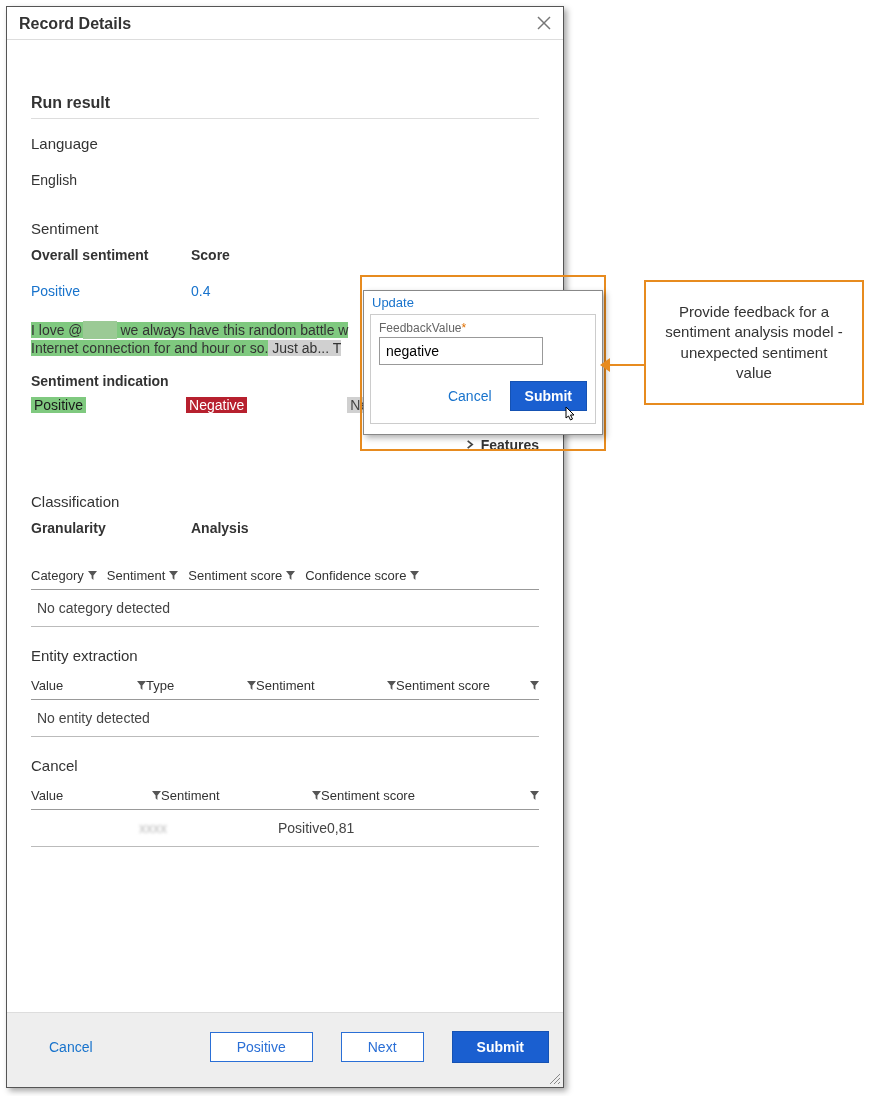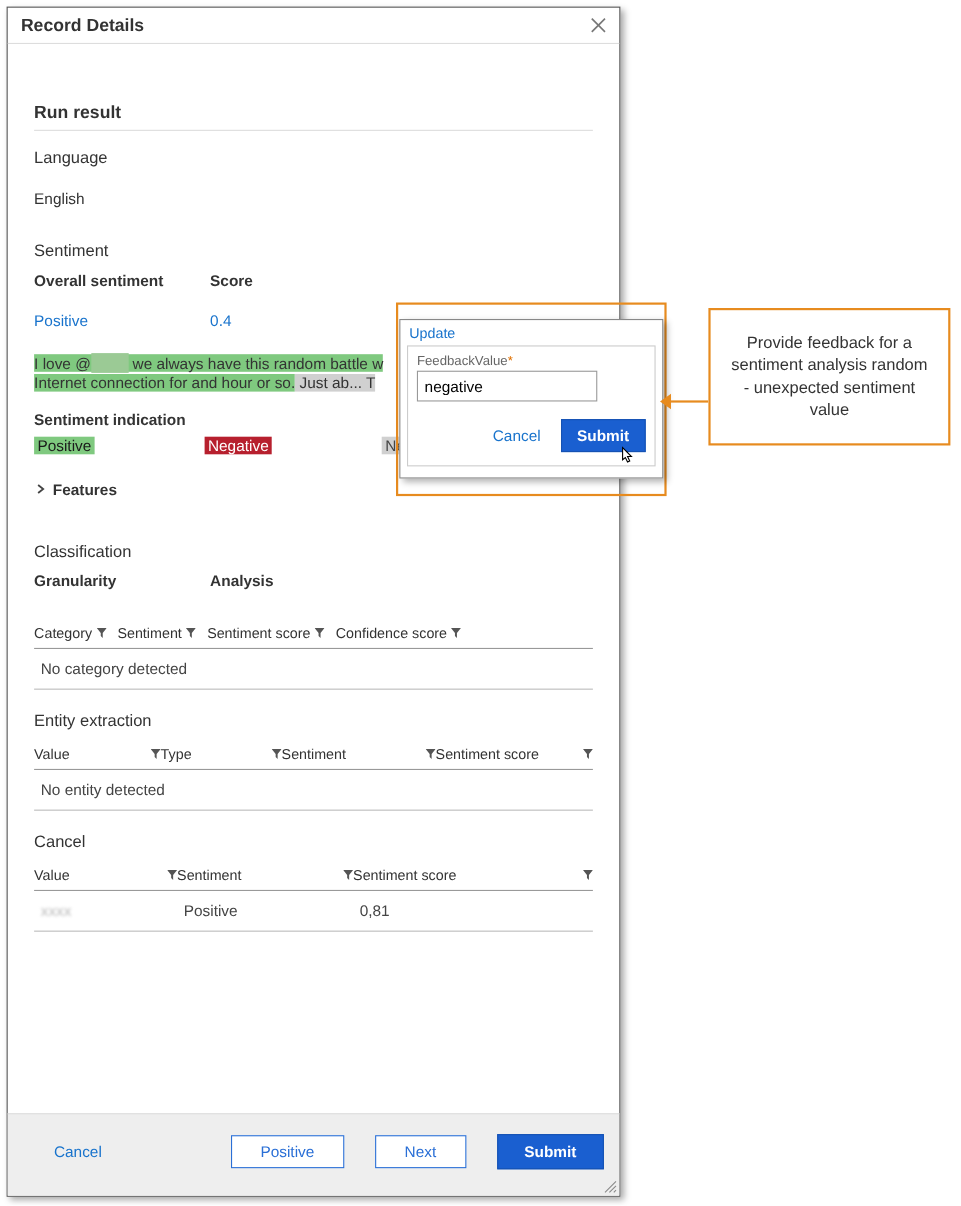--- a/index.html
+++ b/index.html
@@ -47,27 +47,27 @@
 .col-b { flex: 1; }
 .link { color: #1873cc; text-decoration: none; cursor: pointer; }
 .hl-pos { background: #7fc97f; }
 .hl-neu { background: #d0d0d0; margin-top: 24px; }
 .redact { background: #9bca95; color: transparent; display:inline-block; width:34px; }
 .sent-text { margin-top: 22px; font-size: 14px; line-height: 18px; }
 .sent-legend { display: flex; gap: 100px; margin-top: 8px; }
 .tag-pos { background: #7fc97f; color: #1a1a1a; padding: 0 3px; }
 .tag-neg { background: #b7202e; color: #fff; padding: 0 3px; }
 .tag-neu { background: #d0d0d0; color: #444; padding: 0 3px; }
-.features-row { display: flex; align-items: center; gap: 6px; margin-top: 24px; cursor: pointer; }
+.features-row { display: flex; align-items: center; gap: 6px; margin-top: 24px; cursor: pointer; justify-content: flex-end; }
 .chevron svg { width: 11px; height: 11px; stroke: #444; stroke-width: 1.8; fill: none; }
 .thead { display: flex; border-bottom: 1px solid #999; padding: 6px 0; margin-top: 26px; font-size: 13px; }
 .thead .th { display: flex; align-items: center; gap: 4px; font-weight: 400; color: #333; }
 .thead.dense .th { margin-right: 10px; }
 .funnel svg { width: 9px; height: 9px; fill: #555; }
-.trow { display: flex; padding: 10px 6px; border-bottom: 1px solid #bbb; font-size: 14px; color: #444; }
+.trow { display: flex; padding: 10px 6px; border-bottom: 1px solid #bbb; font-size: 14px; color: #444; text-align: right; }
 .trow .td { }
 .ent-head { display:flex; border-bottom:1px solid #999; padding:6px 0; margin-top:8px; font-size:13px; }
 .ent-head .th { display:flex; align-items:center; gap:4px; justify-content:space-between; }
 .topics-head { display:flex; border-bottom:1px solid #999; padding:6px 0; margin-top:8px; font-size:13px; }
 .blur { color:#bbb; filter: blur(1.5px); }
 .footer {
   background: #eee;
   border-top: 1px solid #ddd;
   padding: 18px 14px 24px 14px;
   display: flex;
@@ -323,14 +323,14 @@
 <div class="cursor">
   <svg viewBox="0 0 18 20">
       <path d="M6 2 L6 13 L8.5 11 L10.5 15 L12.5 14 L10.5 10 L14 10 Z" fill="#fff" stroke="#000" stroke-width="1"></path>
     </svg>
 </div>
 
 <div class="callout-arrow"></div>
 <div class="callout-line"></div>
 
 <div class="callout-box">
-  <span>Provide feedback for a sentiment analysis random - unexpected sentiment value</span>
+  <span>Provide feedback for a sentiment analysis model - unexpected sentiment value</span>
 </div>
 
 </body></html>

